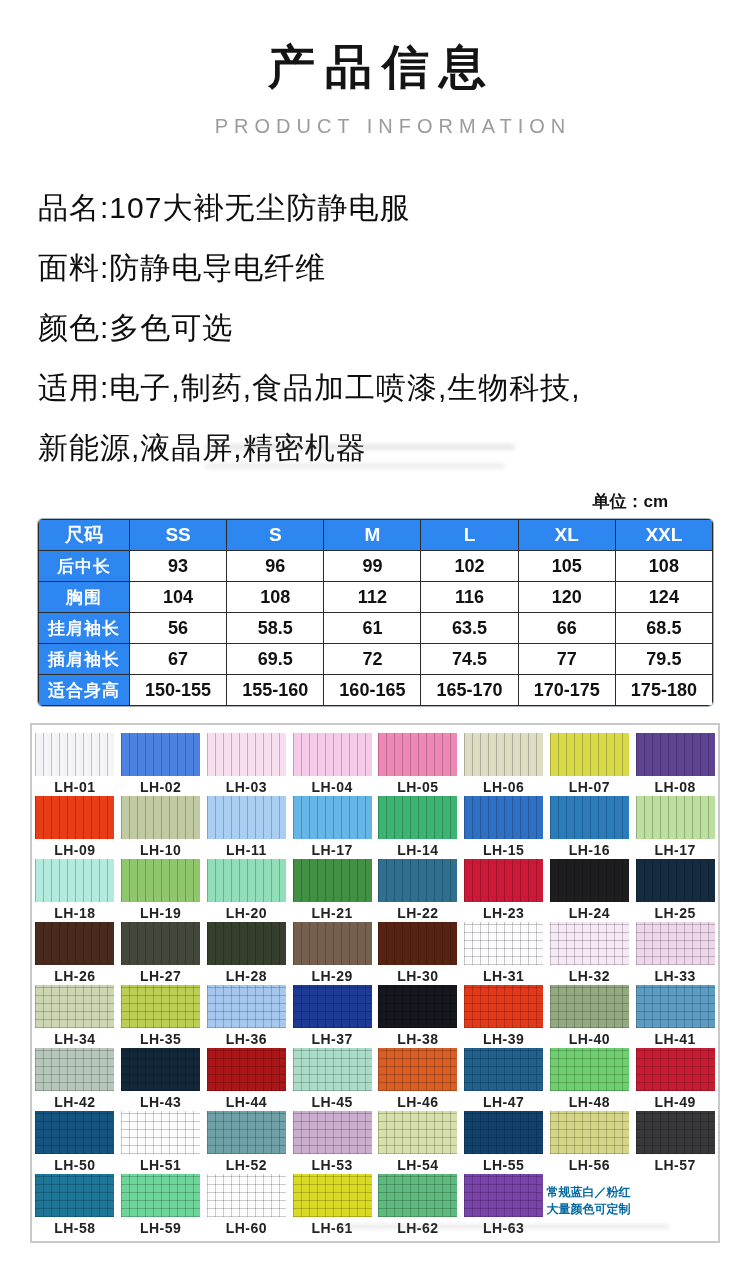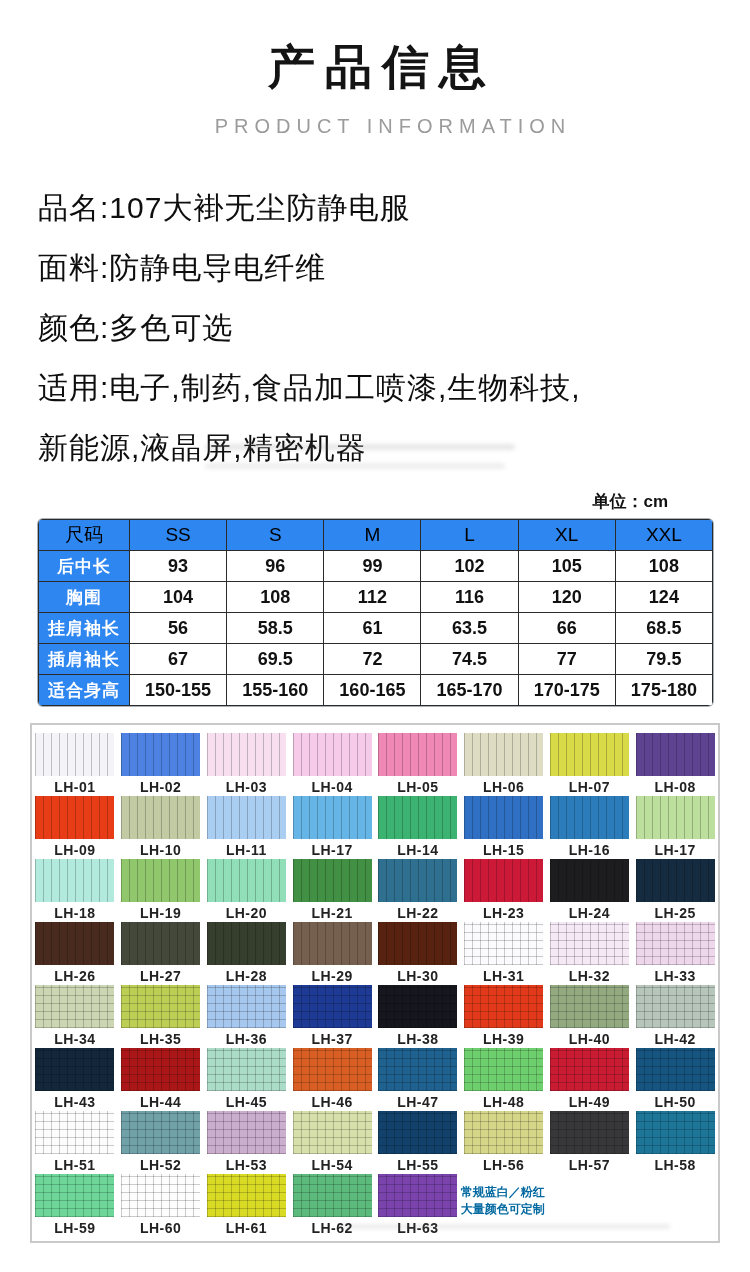--- a/index.html
+++ b/index.html
@@ -16,21 +16,21 @@
   .pinfo p{margin:0 0 25px 0;font-size:30px;font-weight:500;letter-spacing:1px;line-height:35px;color:#0e0e0e;}
 
   
   .unit{margin:2px 82px 0 0;text-align:right;font-size:17px;font-weight:bold;color:#111;}
 
   
   .table-wrap{margin:6px 0 0 38px;width:675px;border-radius:5px;overflow:hidden;box-shadow:0 0 0 1px #a8b0b8;}
   table.size{border-collapse:collapse;width:675px;table-layout:fixed;}
   table.size th,table.size td{border:1px solid #2b2b2b;height:30px;text-align:center;vertical-align:middle;padding:0;}
   table.size .c0{width:90px;}
-  table.size thead th{background:var(--accent);color:#000000;font-size:19px;font-weight:normal;}
+  table.size thead th{background:var(--accent);color:#ffffff;font-size:19px;font-weight:bold;}
   table.size td.rowlabel{background:var(--accent);color:#fff;font-size:17px;font-weight:bold;letter-spacing:1px;}
   table.size td.val{background:#fff;color:#111;font-size:18px;font-weight:600;}
 
   
   .panel{margin:17px 0 0 30px;width:686px;border:2px solid #c9c9c9;background:#fff;
          padding:8px 0 4px 0;display:grid;grid-template-columns:repeat(8,1fr);}
   .cell{display:flex;flex-direction:column;align-items:center;height:63px;}
   .sw{width:79px;height:43px;background-color:var(--c);}
   .sw.stripe{background-image:repeating-linear-gradient(90deg,rgba(0,0,0,0.22) 0 1px,transparent 1px 8px);}
   .sw.grid{background-image:repeating-linear-gradient(90deg,rgba(0,0,0,0.20) 0 1px,transparent 1px 8px),
@@ -283,20 +283,24 @@
       </div>
       <div class="cell">
         <div class="sw grid" style="--c: #e2391b;"></div>
         <div class="swlabel">LH-39</div>
       </div>
       <div class="cell">
         <div class="sw grid" style="--c: #93aa81;"></div>
         <div class="swlabel">LH-40</div>
       </div>
       <div class="cell">
+        <div class="sw grid" style="--c: #5d9cc3;"></div>
+        <div class="swlabel">LH-41</div>
+      </div>
+      <div class="cell">
         <div class="sw grid" style="--c: #b7c6ba;"></div>
         <div class="swlabel">LH-42</div>
       </div>
       <div class="cell">
         <div class="sw grid" style="--c: #12283a;"></div>
         <div class="swlabel">LH-43</div>
       </div>
       <div class="cell">
         <div class="sw grid" style="--c: #ab1718;"></div>
         <div class="swlabel">LH-44</div>

